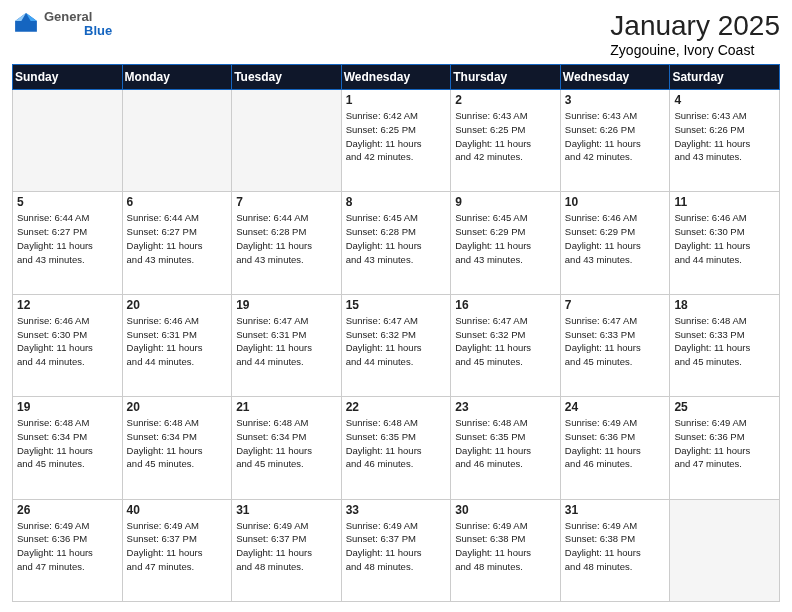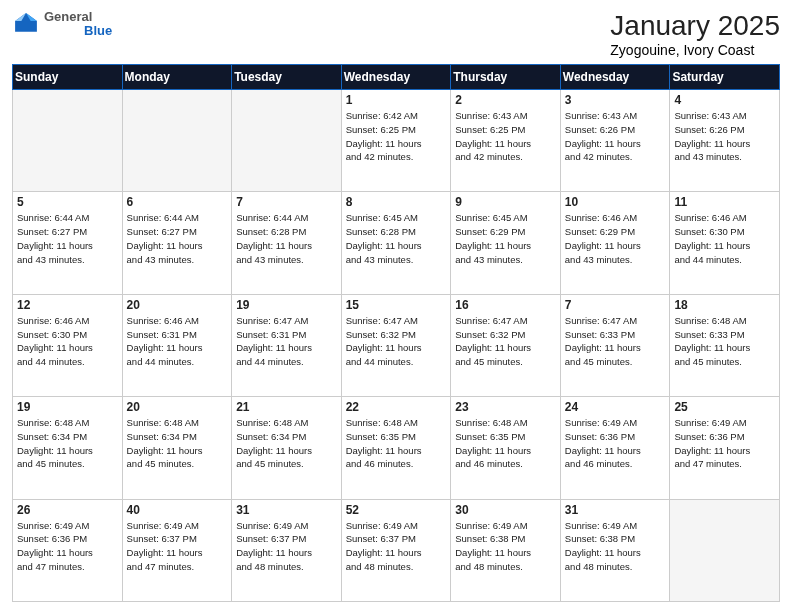--- a/index.html
+++ b/index.html
@@ -248,21 +248,21 @@
           </td>
           <td>
             <span class="day-number">40</span>
             <div class="day-info">Sunrise: 6:49 AM<br>Sunset: 6:37 PM<br>Daylight: 11 hours<br>and 47 minutes.</div>
           </td>
           <td>
             <span class="day-number">31</span>
             <div class="day-info">Sunrise: 6:49 AM<br>Sunset: 6:37 PM<br>Daylight: 11 hours<br>and 48 minutes.</div>
           </td>
           <td>
-            <span class="day-number">52</span>
+            <span class="day-number">33</span>
             <div class="day-info">Sunrise: 6:49 AM<br>Sunset: 6:37 PM<br>Daylight: 11 hours<br>and 48 minutes.</div>
           </td>
           <td>
             <span class="day-number">30</span>
             <div class="day-info">Sunrise: 6:49 AM<br>Sunset: 6:38 PM<br>Daylight: 11 hours<br>and 48 minutes.</div>
           </td>
           <td>
             <span class="day-number">31</span>
             <div class="day-info">Sunrise: 6:49 AM<br>Sunset: 6:38 PM<br>Daylight: 11 hours<br>and 48 minutes.</div>
           </td>

